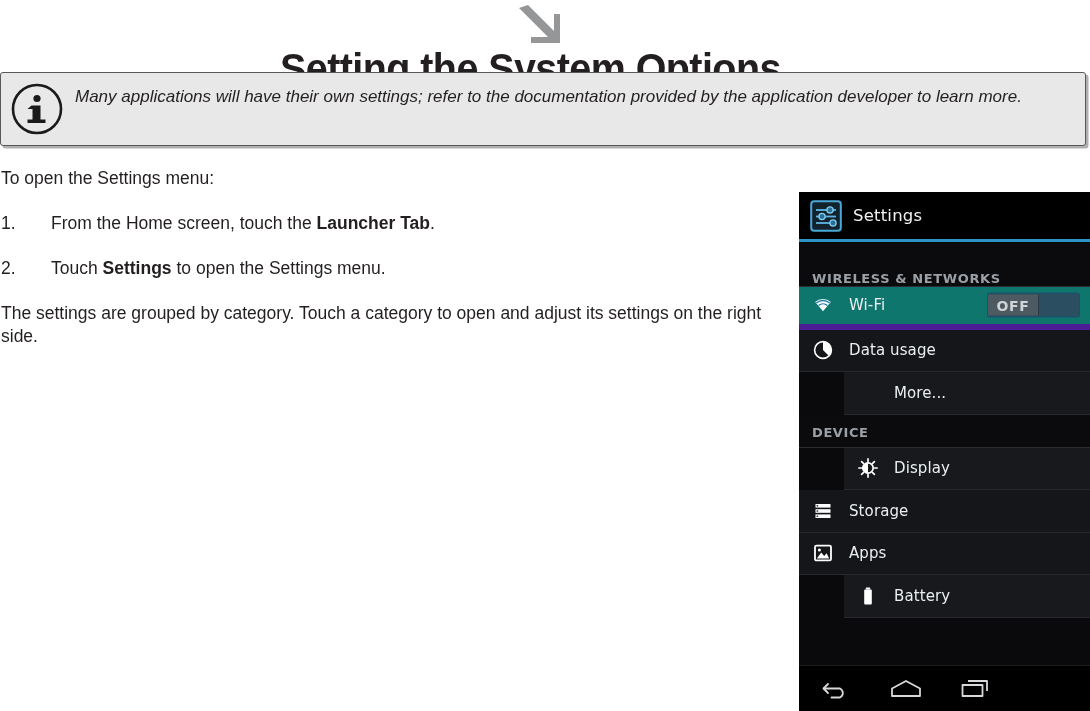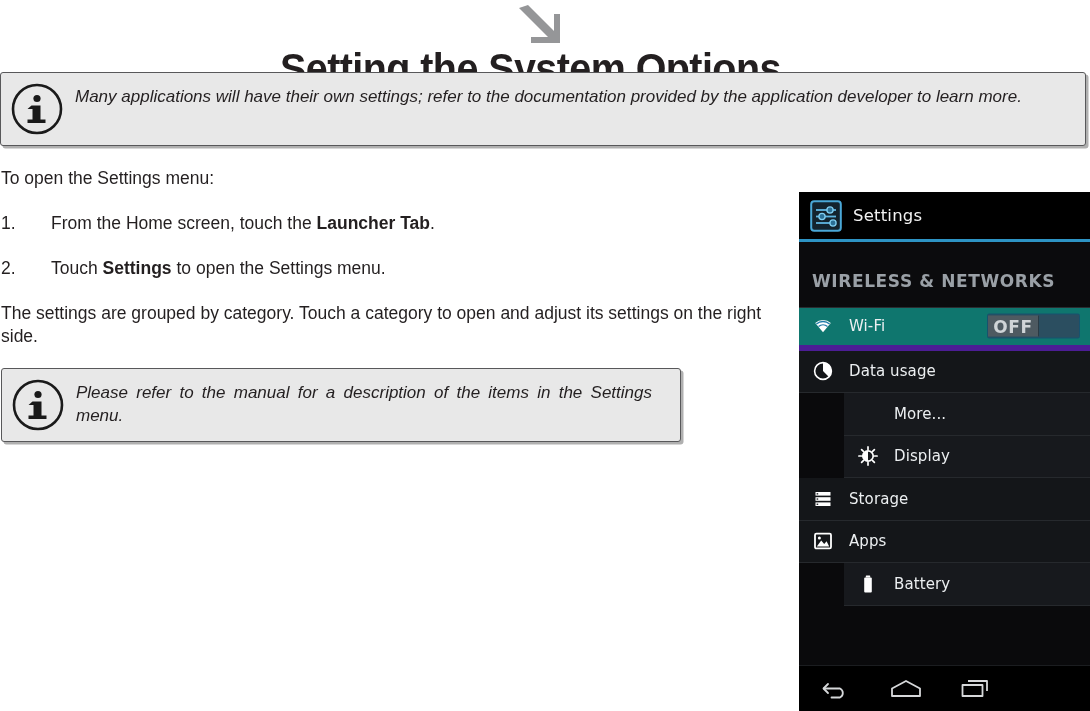--- a/index.html
+++ b/index.html
@@ -168,24 +168,24 @@
     height: 3px;
     background: #2d93c4;
   }
   .and-gap {
     height: 18px;
     background: #0b0b0d;
   }
 
   .and-section {
     color: #9aa0a6;
-    font-size: 17px;
+    font-size: 13px;
     font-weight: bold;
     letter-spacing: 0.6px;
-    padding: 11px 0 16px 13px;
+    padding: 11px 0 0 13px;
     background: #0b0b0d;
     border-bottom: 1px solid #2a2d31;
   }
   .and-section.device {
     padding-top: 10px;
     padding-bottom: 7px;
     border-bottom: 1px solid #2a2d31;
   }
 
   .and-row {
@@ -237,21 +237,21 @@
     width: 50px;
     height: 21px;
     background: #4e5a61;
     display: flex;
     align-items: center;
     justify-content: center;
     border-right: 1px solid #2a3a44;
   }
   .and-toggle-label {
     color: #cfd4d7;
-    font-size: 17px;
+    font-size: 14px;
     font-weight: bold;
     letter-spacing: 0.6px;
   }
 
   .and-nav {
     position: absolute;
     left: 0;
     bottom: 0;
     width: 291px;
     height: 45px;
@@ -309,30 +309,20 @@
         <span class="ol-body"><span>From the Home screen, touch the </span><b>Launcher Tab</b><span>.</span></span>
       </div>
 
       <div class="ol-item">
         <span class="ol-num">2.</span>
         <span class="ol-body"><span>Touch </span><b>Settings</b><span> to open the Settings menu.</span></span>
       </div>
 
       <div class="para tight">The settings are grouped by category. Touch a category to open and adjust its settings on the right side.</div>
 
-      <div class="note half">
-        <span class="note-icon">
-          <svg width="52" height="52" viewBox="0 0 52 52" xmlns="http://www.w3.org/2000/svg">
-            <circle cx="26" cy="26" r="24" fill="none" stroke="#1a1a1a" stroke-width="2.6"></circle>
-            <circle cx="26" cy="15.5" r="3.6" fill="#1a1a1a"></circle>
-            <path d="M20.5 22.5 h9 v14 h5 v3.5 h-18 v-3.5 h5 v-10.5 h-5 z" fill="#1a1a1a"></path>
-          </svg>
-        </span>
-        <div class="note-text">Please refer to the manual for a description of the items in the Settings menu.</div>
-      </div>
 
     </div>
   </div>
 
   <div class="android">
 
     <div class="and-header">
       <span class="and-header-icon">
         <svg width="32" height="32" viewBox="0 0 32 32" xmlns="http://www.w3.org/2000/svg">
           <rect x="1.2" y="1.2" width="29.6" height="29.6" rx="3" fill="#13232e" stroke="#4aa8d8" stroke-width="2"></rect>
@@ -377,20 +367,21 @@
         </svg>
       </span>
       <span class="and-row-label">Data usage</span>
     </div>
 
     <div class="and-row alt">
       <span class="and-row-icon empty"></span>
       <span class="and-row-label">More...</span>
     </div>
 
+    <div class="and-section device">DEVICE</div>
 
 
     <div class="and-row alt">
       <span class="and-row-icon">
         <svg width="20" height="20" viewBox="0 0 20 20" xmlns="http://www.w3.org/2000/svg">
           <g stroke="#ffffff" stroke-width="1.7" stroke-linecap="round">
             <line x1="10" y1="0.9" x2="10" y2="3.4"></line>
             <line x1="10" y1="16.6" x2="10" y2="19.1"></line>
             <line x1="0.9" y1="10" x2="3.4" y2="10"></line>
             <line x1="16.6" y1="10" x2="19.1" y2="10"></line>

